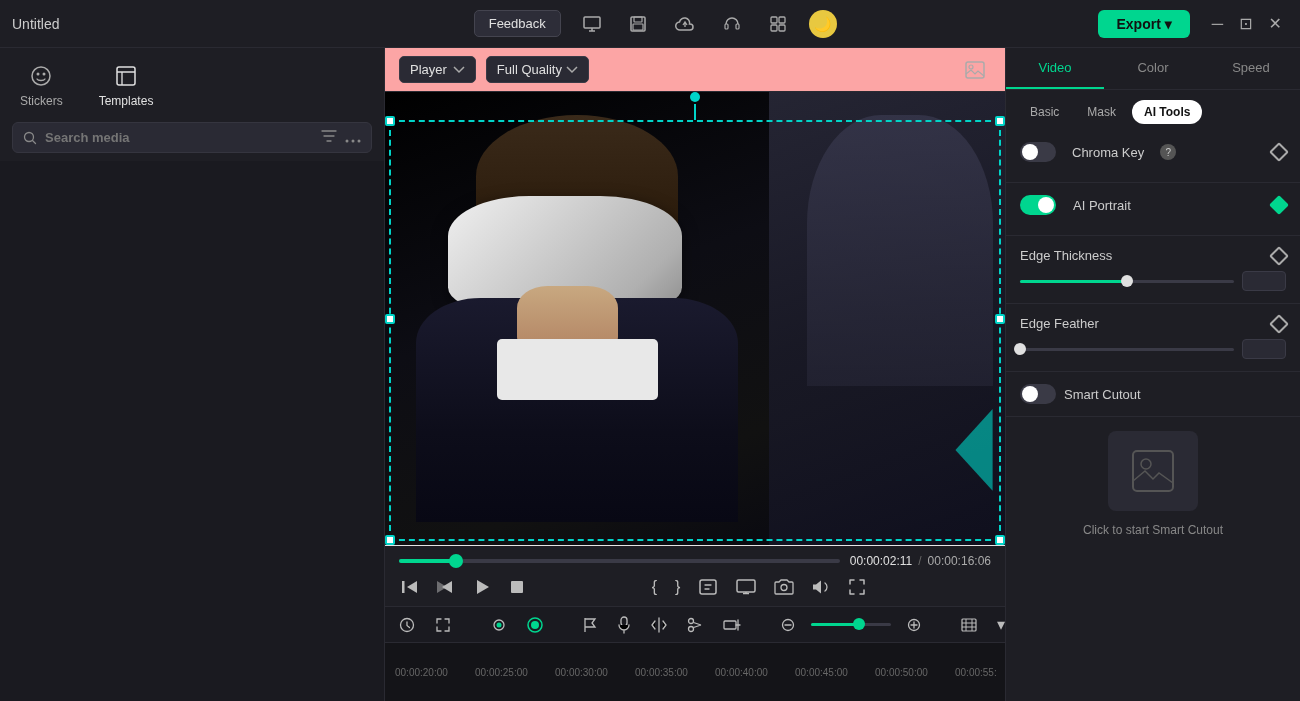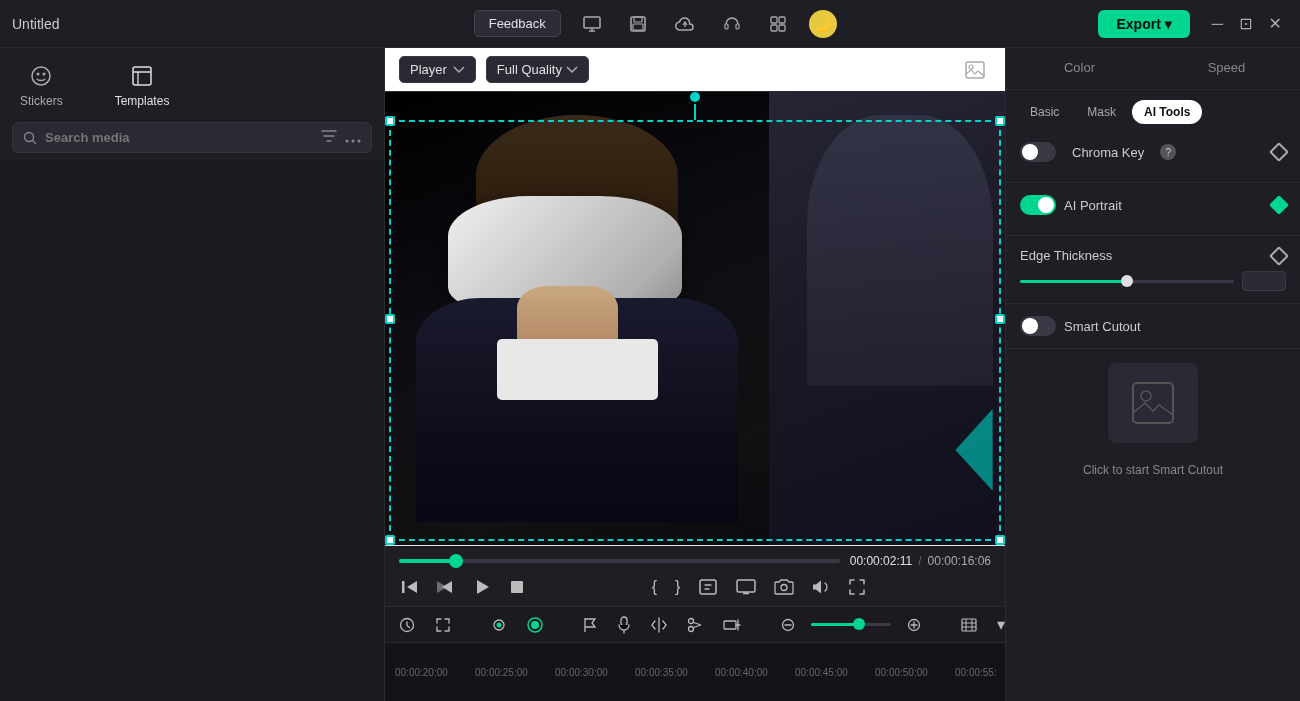--- a/index.html
+++ b/index.html
@@ -103,21 +103,21 @@
       width: 385px;
       background: #1e1e24;
       border-right: 1px solid #2a2a32;
       display: flex;
       flex-direction: column;
       flex-shrink: 0;
     }
     .left-tabs {
       display: flex;
       padding: 8px 12px 0;
-      gap: 36px;
+      gap: 20px;
     }
     .left-tab {
       display: flex;
       flex-direction: column;
       align-items: center;
       gap: 4px;
       cursor: pointer;
       padding: 6px 8px;
       color: #aaa;
       font-size: 12px;
@@ -171,21 +171,21 @@
       background: #141418;
       min-width: 0;
     }
 
     
     .player-header {
       display: flex;
       align-items: center;
       justify-content: space-between;
       padding: 8px 14px;
-      background: #ffffff;
+      background: #fca5a5;
       border-bottom: 1px solid #2a2a32;
     }
     .player-select {
       display: flex;
       align-items: center;
       gap: 6px;
       background: #2a2a34;
       border: 1px solid #3a3a46;
       border-radius: 5px;
       padding: 5px 10px;
@@ -605,21 +605,20 @@
       display: flex;
       align-items: center;
       justify-content: center;
       color: #555;
       font-size: 28px;
     }
     .cutout-placeholder-text {
       font-size: 12px;
       color: #888;
       text-align: center;
-      margin-top: 8px;
     }
   </style>
 </head>
 <body>
 
 <div class="topbar">
   <div class="topbar-left">
     <span style="color:#ccc;font-size:14px;">Untitled</span>
   </div>
   <div class="topbar-center">
@@ -977,20 +976,21 @@
           <span class="ruler-time">00:00:55:</span>
         </div>
       </div>
     </div>
 
   </div>
 
   <div class="right-panel">
 
     <div class="right-tabs">
+      <div class="right-tab active">Video</div>
       <div class="right-tab">Color</div>
       <div class="right-tab">Speed</div>
     </div>
 
     <div class="sub-tabs">
       <div class="sub-tab">Basic</div>
       <div class="sub-tab">Mask</div>
       <div class="sub-tab active">AI Tools</div>
     </div>
 
@@ -1002,21 +1002,21 @@
           </div>
           <span class="settings-label">Chroma Key</span>
           <div class="help-icon">?</div>
         </div>
         <div class="diamond-icon"></div>
       </div>
     </div>
 
     <div class="settings-section">
       <div class="settings-row">
-        <div style="display:flex;align-items:center;gap:8px;">
+        <div style="display:flex;align-items:center;gap:17px;">
           <div class="toggle on">
             <div class="toggle-thumb"></div>
           </div>
           <span class="settings-label">AI Portrait</span>
         </div>
         <div class="diamond-icon active"></div>
       </div>
     </div>
 
     <div class="settings-section">
@@ -1026,20 +1026,33 @@
       </div>
       <div class="slider-row">
         <div class="slider-track">
           <div class="slider-fill" style="width:50%;"></div>
           <div class="slider-thumb-dot" style="left:50%;"></div>
         </div>
         <input type="text" class="slider-value" style="background: rgb(42, 42, 52); border: 1px solid rgb(58, 58, 70); color: rgb(204, 204, 204); border-radius: 4px; padding: 2px 4px; width: 44px; font-size: 12px; text-align: right; outline: none;">
       </div>
     </div>
 
+    <div class="settings-section">
+      <div class="settings-row">
+        <span class="settings-label">Edge Feather</span>
+        <div class="diamond-icon"></div>
+      </div>
+      <div class="slider-row">
+        <div class="slider-track">
+          <div class="slider-fill" style="width:0%;"></div>
+          <div class="slider-thumb-dot" style="left:0%;"></div>
+        </div>
+        <input type="text" class="slider-value" style="background: rgb(42, 42, 52); border: 1px solid rgb(58, 58, 70); color: rgb(204, 204, 204); border-radius: 4px; padding: 2px 4px; width: 44px; font-size: 12px; text-align: right; outline: none;">
+      </div>
+    </div>
 
     <div class="settings-section">
       <div class="smart-cutout-row">
         <div style="display:flex;align-items:center;gap:8px;">
           <div class="toggle off">
             <div class="toggle-thumb"></div>
           </div>
           <span class="settings-label">Smart Cutout</span>
         </div>
       </div>

